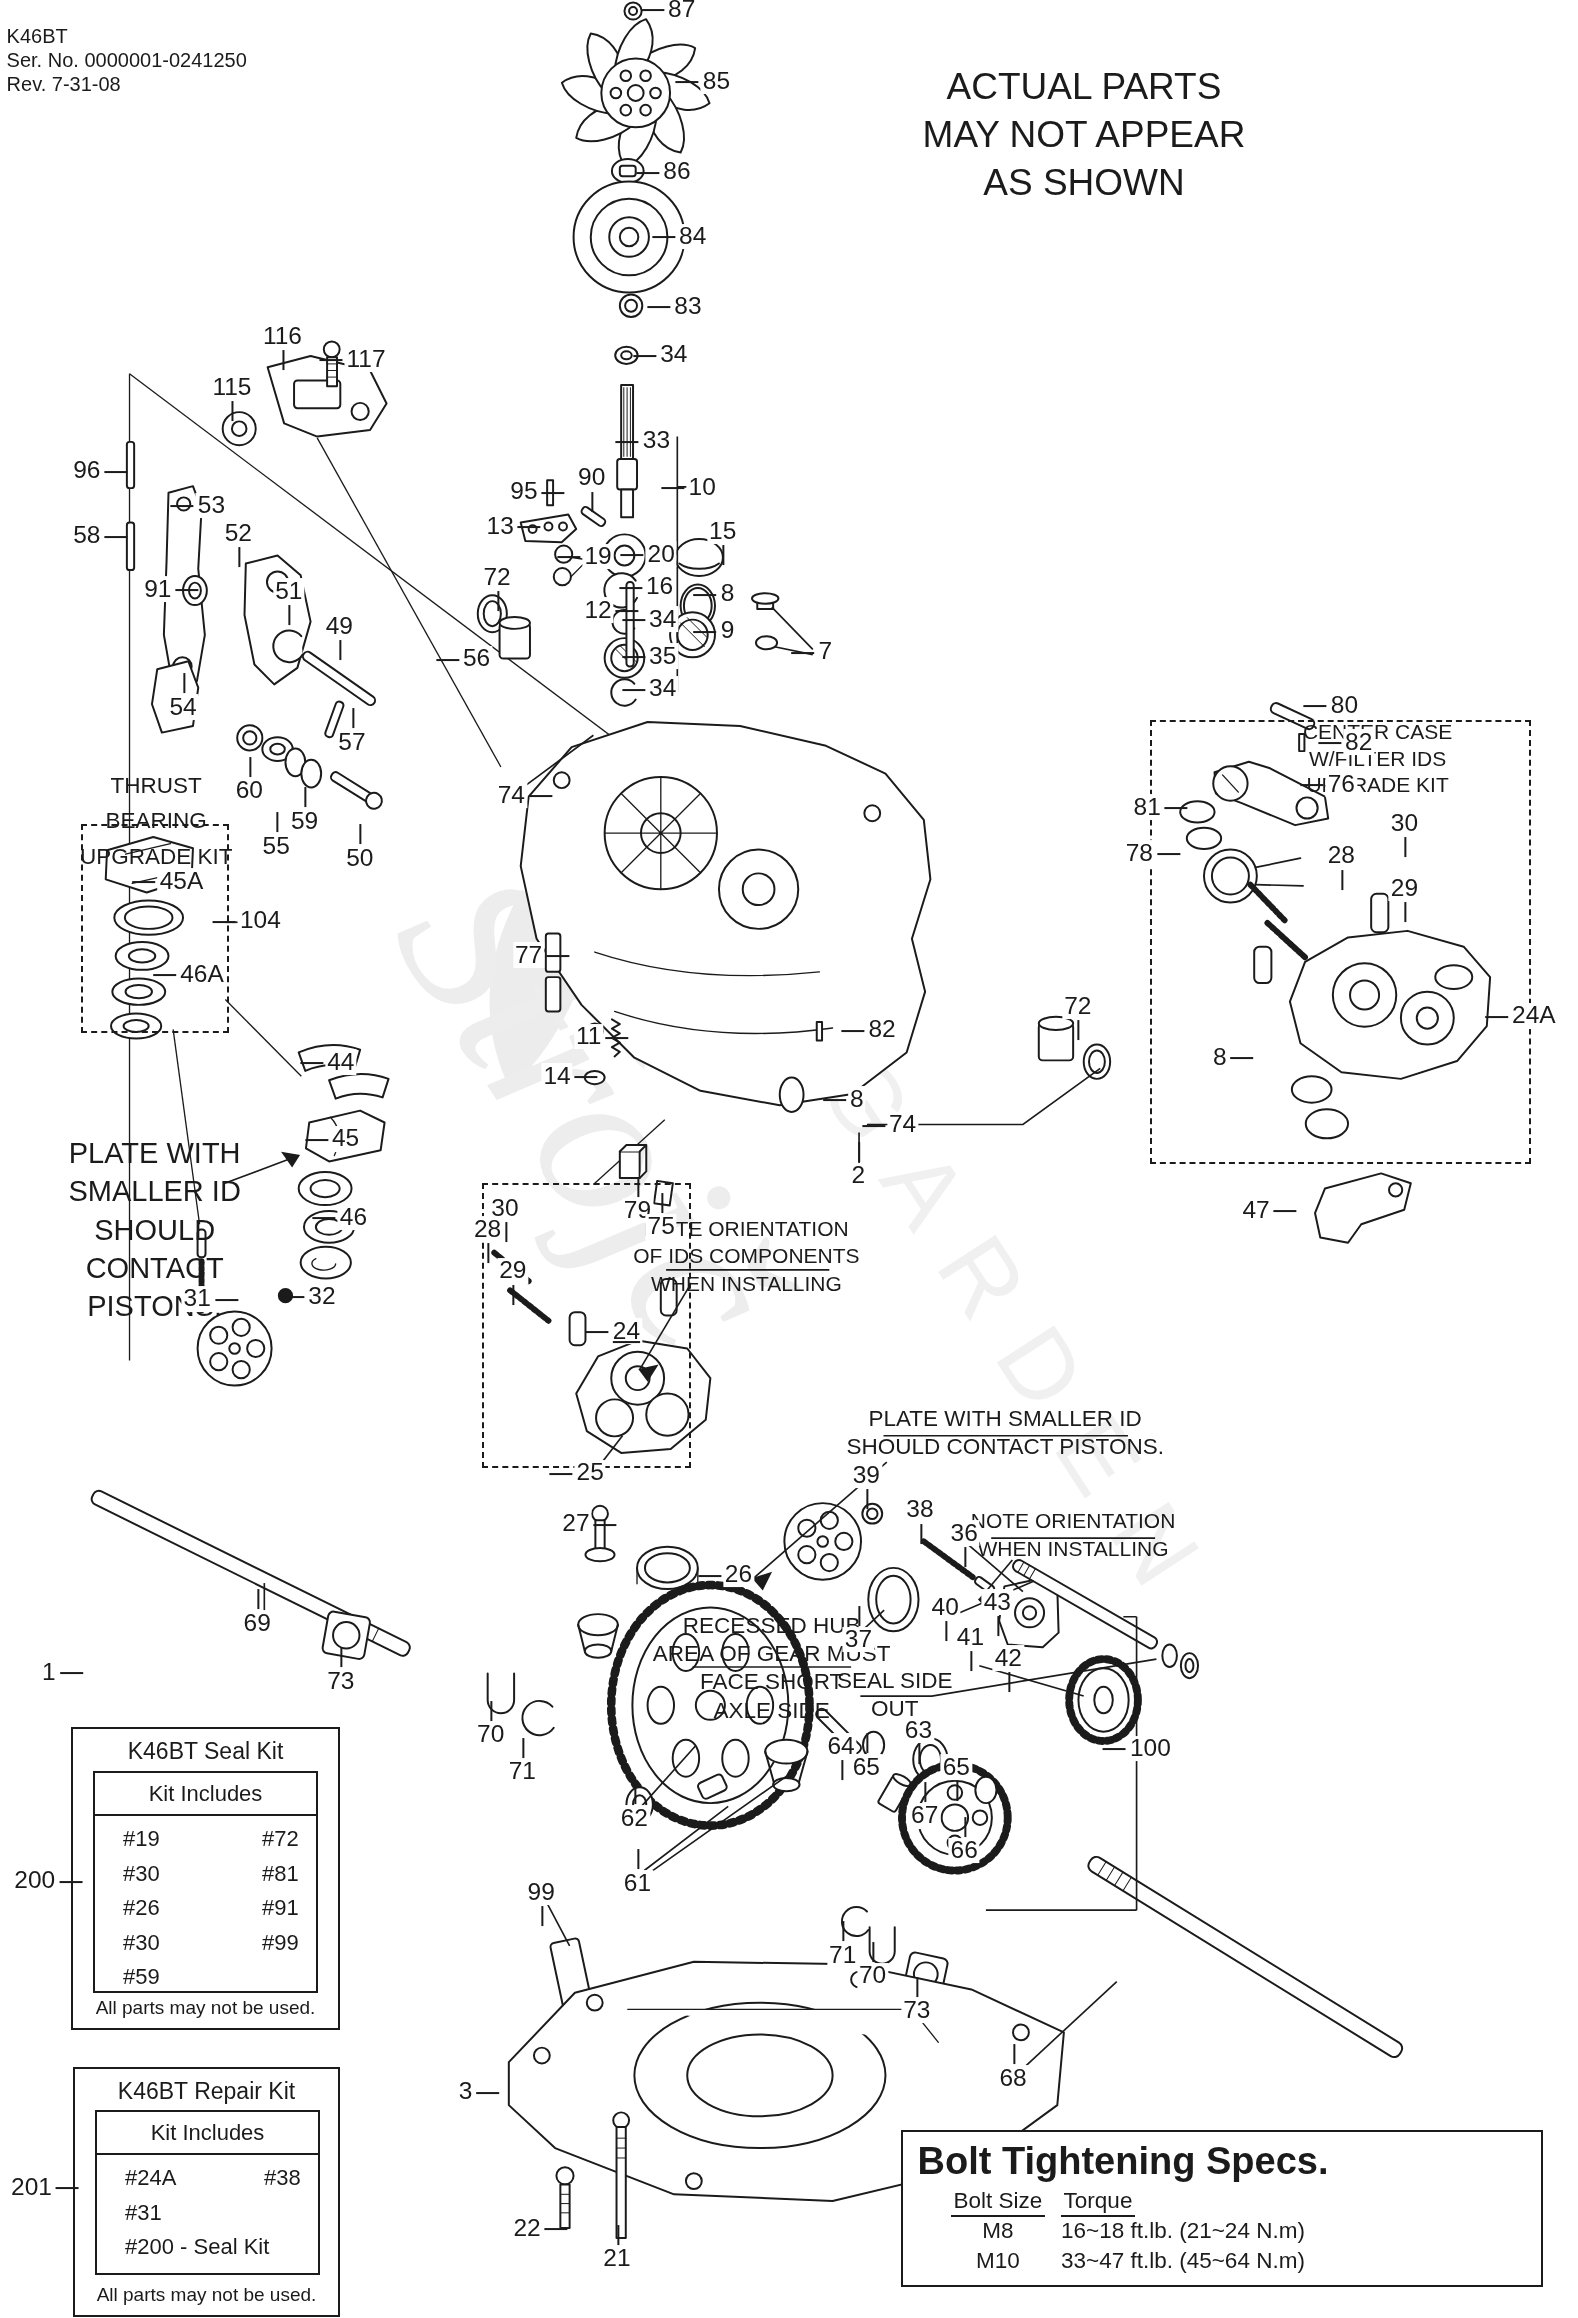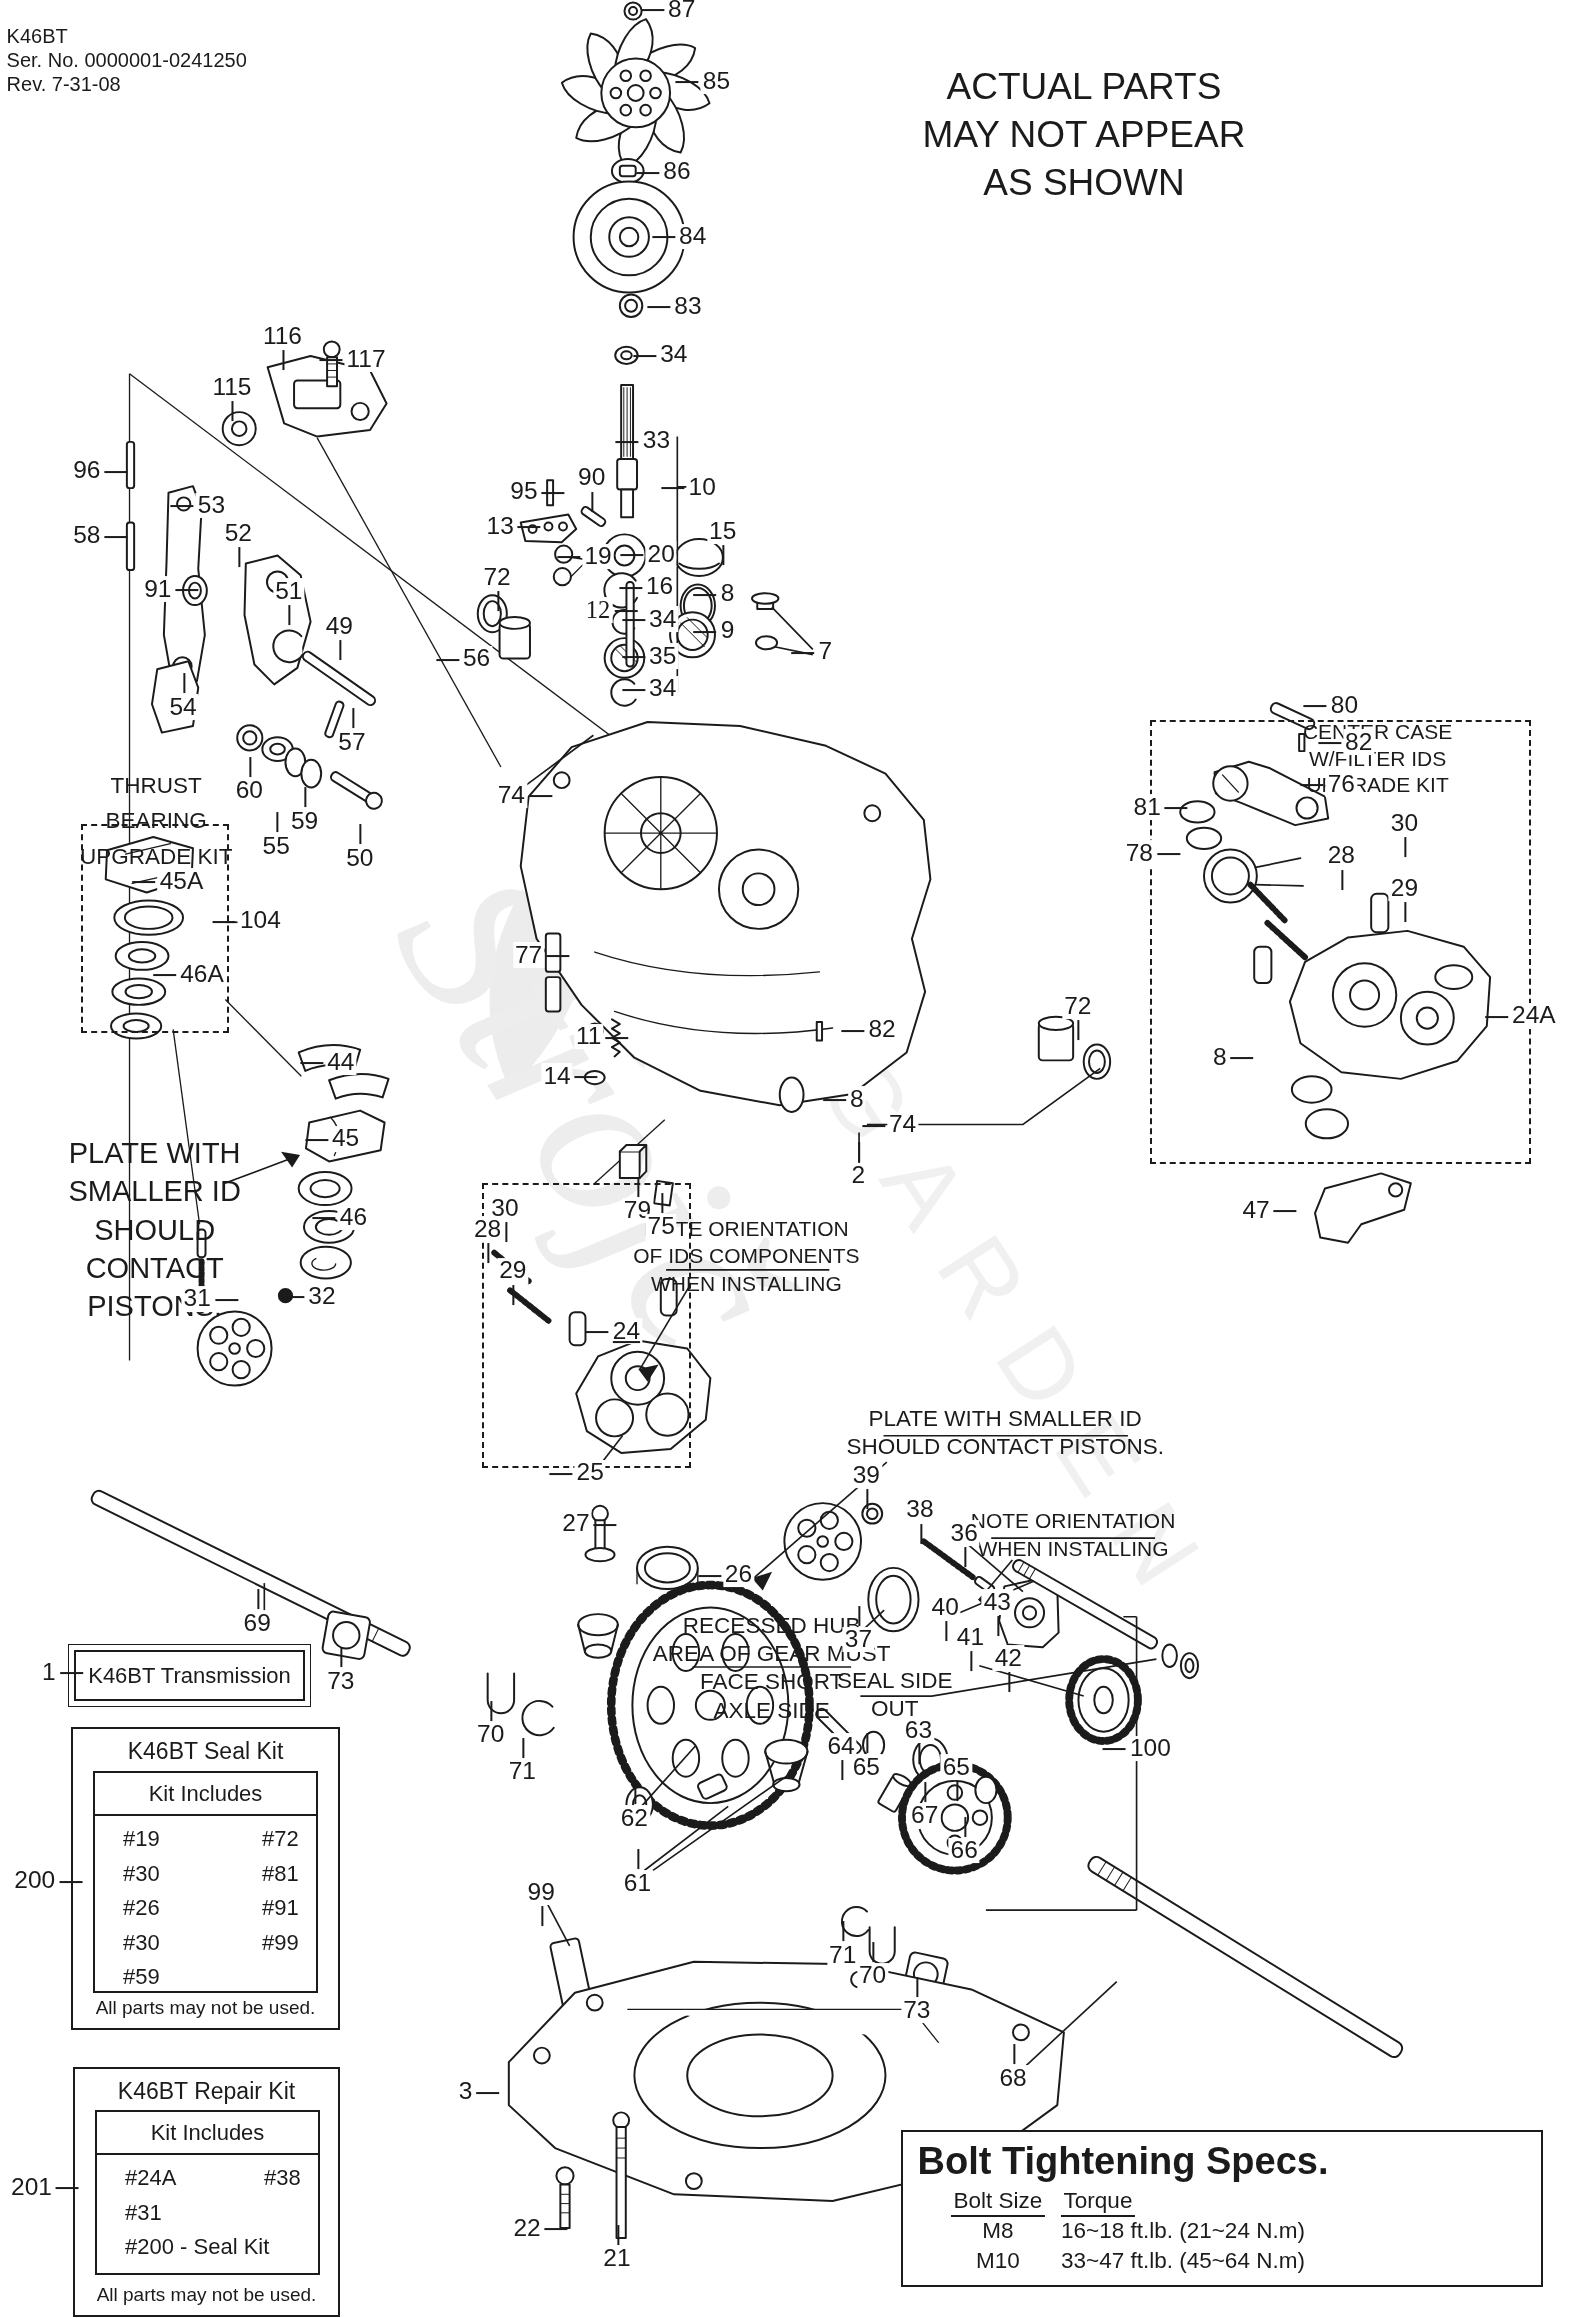--- a/index.html
+++ b/index.html
@@ -566,23 +566,20 @@
 <span>Rev. 7-31-08</span></div>
 
   <div class="disclaimer">ACTUAL PARTS
 MAY NOT APPEAR
 AS SHOWN</div>
 
   <div class="dash-box" style="left:81px;top:824px;width:144px;height:205px;"></div>
   <div class="dash-box" style="left:482px;top:1183px;width:205px;height:281px;"></div>
   <div class="dash-box" style="left:1150px;top:720px;width:377px;height:440px;"></div>
 
-  <div class="solid-box trans-outer">
-    <div class="trans-inner">K46BT Transmission</div>
-  </div>
 
   <div class="solid-box kit" style="left:71px;top:1727px;width:265px;height:299px;">
     <div class="title">K46BT Seal Kit</div>
     <div class="inner" style="left:20px;top:42px;width:221px;height:218px;">
       <div class="inc">Kit Includes</div>
       <div class="items" id="seal-items">
           <div class="row" style="top: 10.6px;">
             <span class="cl">#19</span>
             <span class="cr">#72</span>
           </div>
@@ -699,21 +696,21 @@
       <div class="callout" data-d="t" style="left: 19.3%; top: 35.4%;">59<i></i></div>
       <div class="callout" data-d="t" style="left: 17.5%; top: 36.5%;">55<i></i></div>
       <div class="callout" data-d="t" style="left: 22.8%; top: 37%;">50<i></i></div>
       <div class="callout" data-d="r" style="left: 31.7%; top: 22.7%;">13<i></i></div>
       <div class="callout" data-d="r" style="left: 33.2%; top: 21.2%;">95<i></i></div>
       <div class="callout" data-d="b" style="left: 37.5%; top: 20.6%;">90<i></i></div>
       <div class="callout" data-d="l" style="left: 37.9%; top: 24%;">19<i></i></div>
       <div class="callout" data-d="l" style="left: 41.9%; top: 23.9%;">20<i></i></div>
       <div class="callout" data-d="b" style="left: 45.8%; top: 22.9%;">15<i></i></div>
       <div class="callout" data-d="b" style="left: 31.5%; top: 24.9%;">72<i></i></div>
-      <div class="callout" data-d="r" style="left: 37.9%; top: 26.3%; font-family: Liberation Serif, serif;">12<i></i></div>
+      <div class="callout" data-d="r" style="left: 37.9%; top: 26.3%;">12<i></i></div>
       <div class="callout" data-d="l" style="left: 41.8%; top: 25.3%;">16<i></i></div>
       <div class="callout" data-d="l" style="left: 46.1%; top: 25.6%;">8<i></i></div>
       <div class="callout" data-d="l" style="left: 42%; top: 26.7%;">34<i></i></div>
       <div class="callout" data-d="l" style="left: 46.1%; top: 27.2%;">9<i></i></div>
       <div class="callout" data-d="l" style="left: 42%; top: 28.3%;">35<i></i></div>
       <div class="callout" data-d="l" style="left: 42%; top: 29.7%;">34<i></i></div>
       <div class="callout" data-d="l" style="left: 52.3%; top: 28.1%;">7<i></i></div>
       <div class="callout" data-d="r" style="left: 32.4%; top: 34.3%;">74<i></i></div>
       <div class="callout" data-d="l" style="left: 85.2%; top: 30.4%;">80<i></i></div>
       <div class="callout" data-d="l" style="left: 86.1%; top: 32%;">82<i></i></div>

